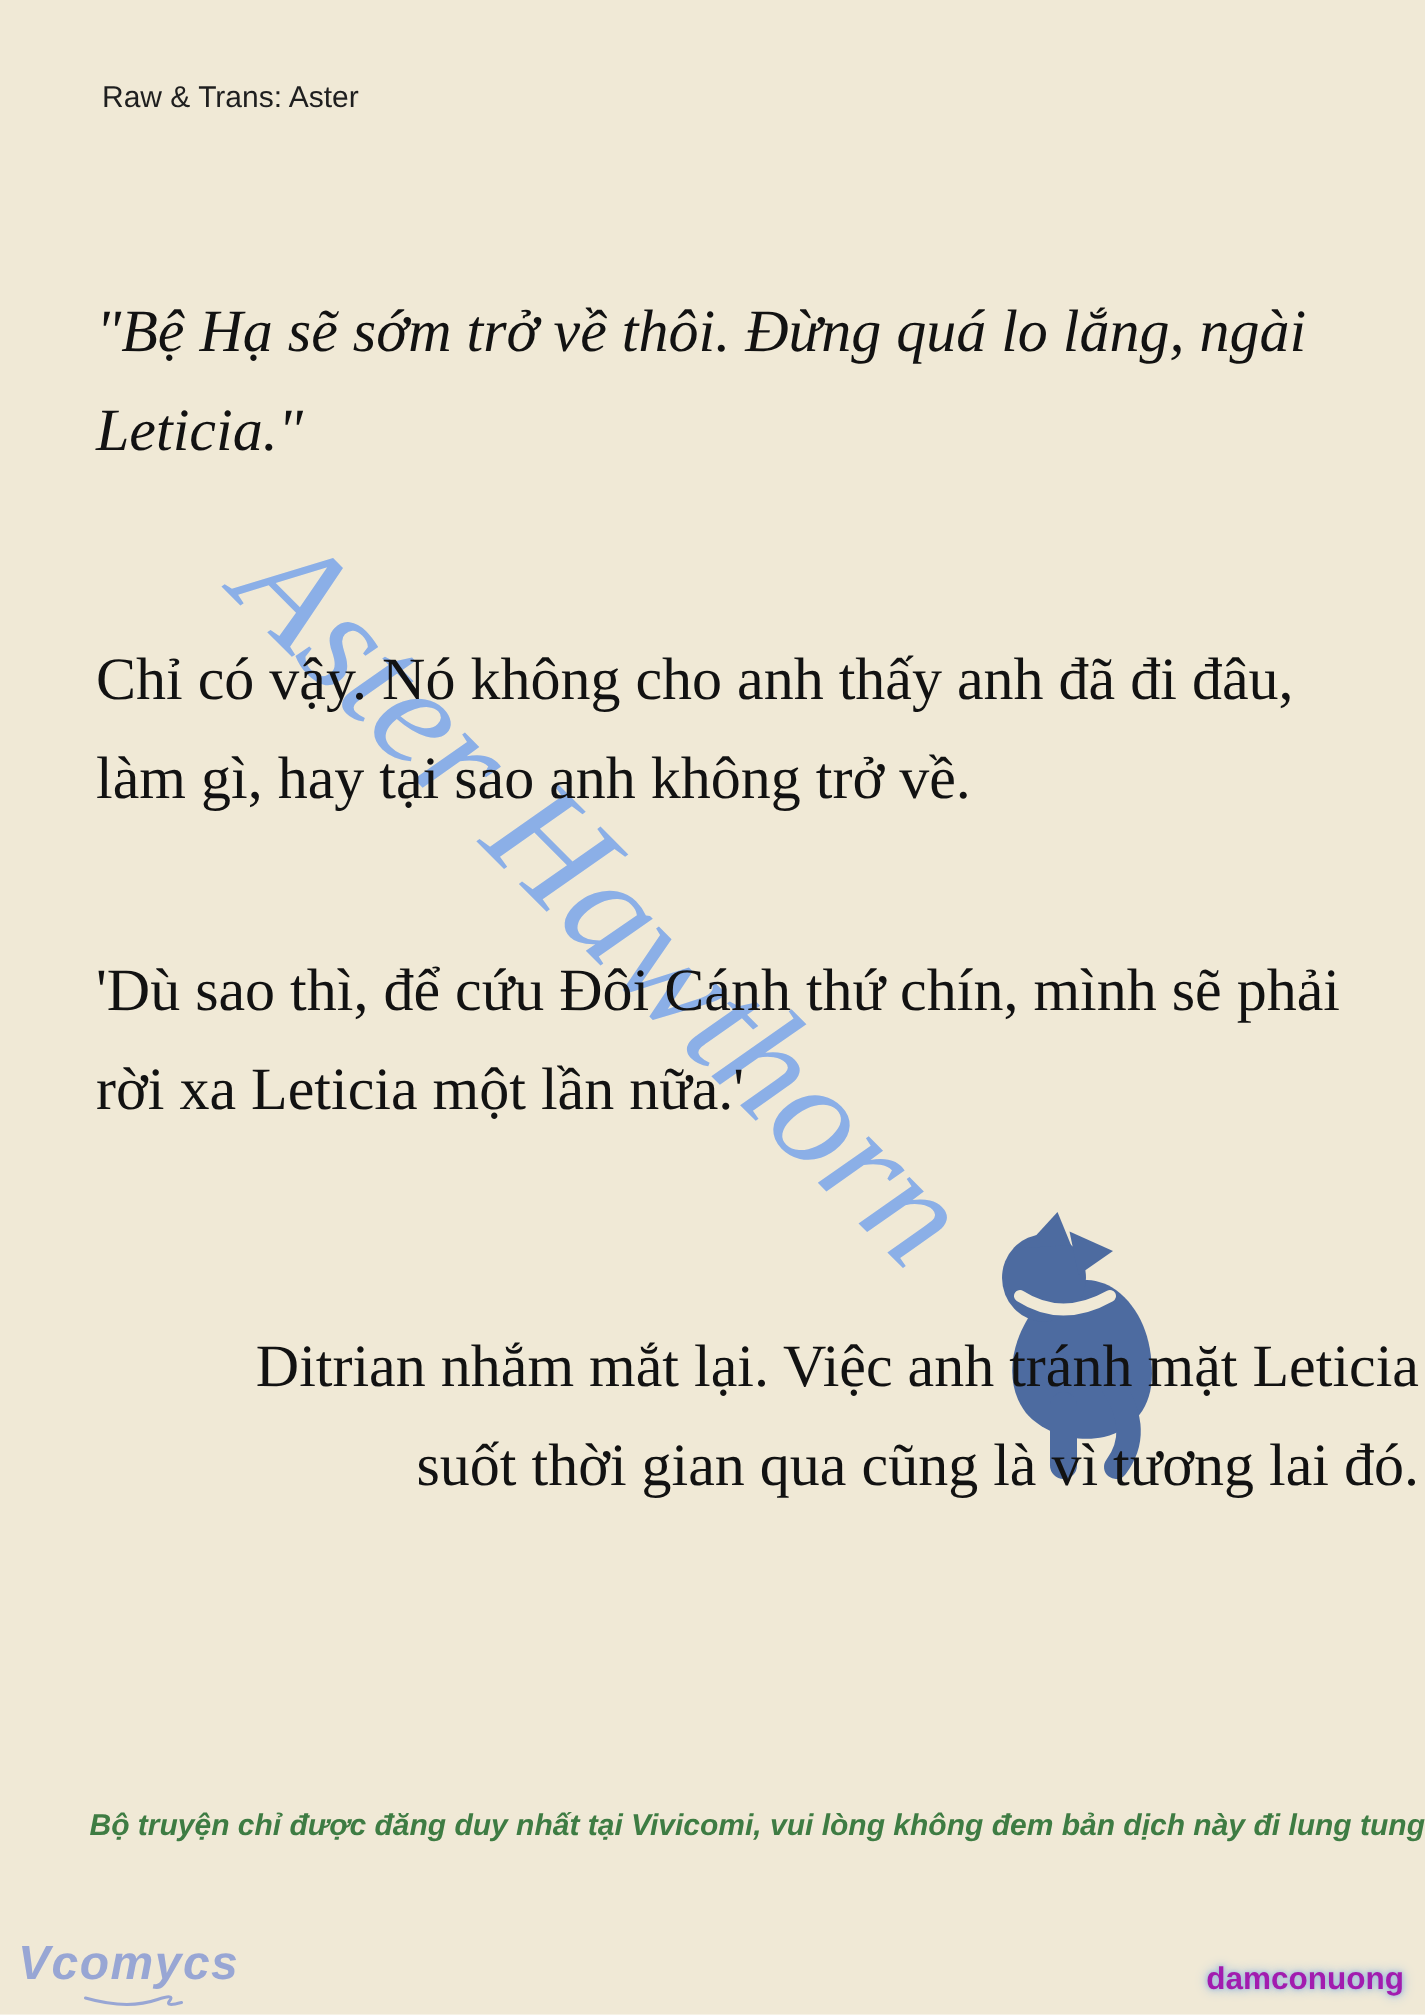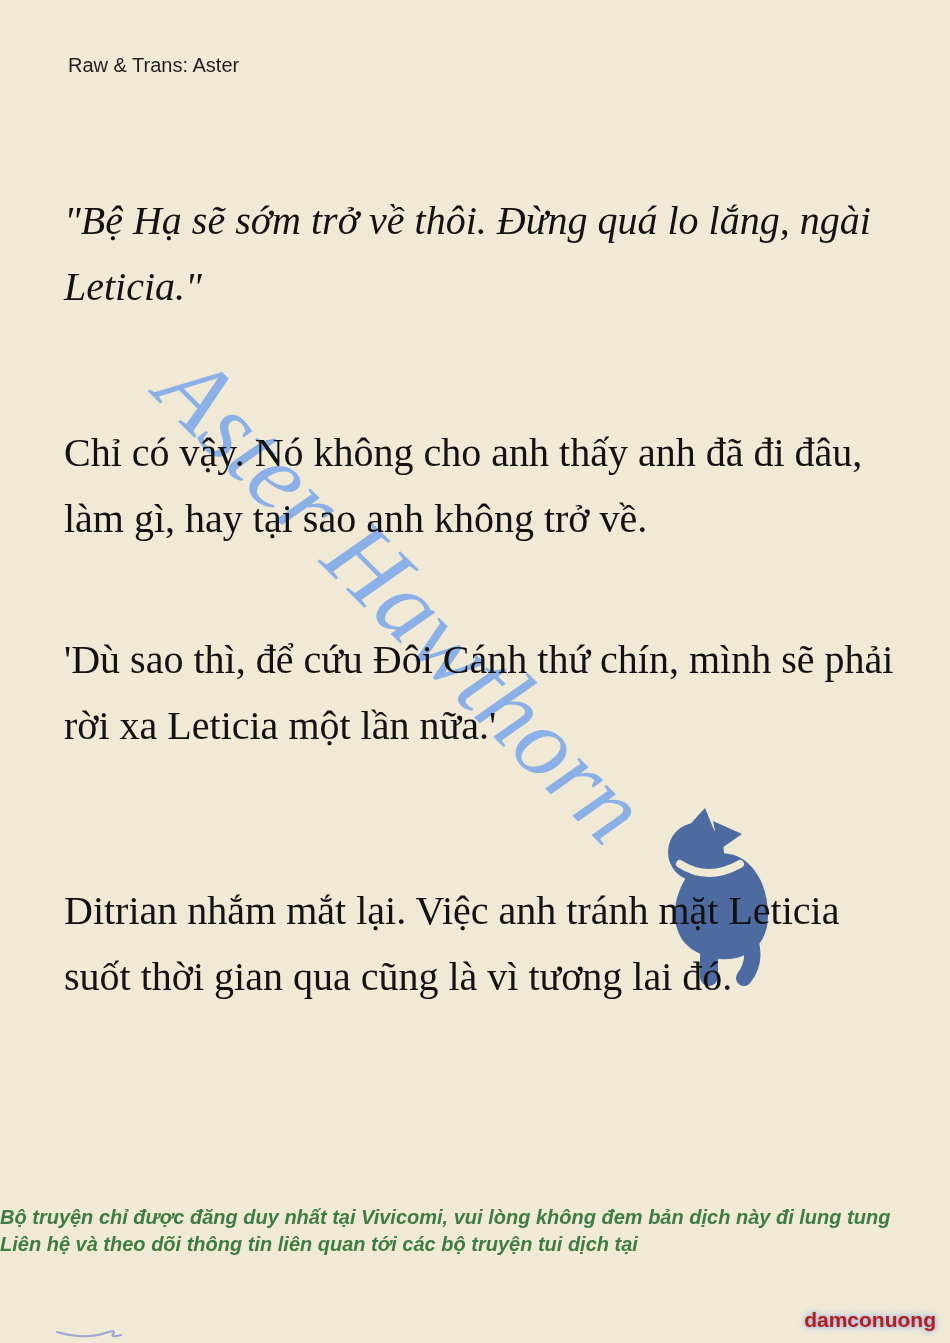--- a/index.html
+++ b/index.html
@@ -48,28 +48,28 @@
     font-size: 40px;
     line-height: 66px;
     color: #121212;
     white-space: pre-line;
     z-index: 3;
   }
   .para.italic { font-style: italic; }
   .p1 { top: 188px; }
   .p2 { top: 420px; }
   .p3 { top: 627px; }
-  .p4 { top: 878px; }
+  .p4 { top: 878px; text-align: right; }
   .p5 { top: 1110px; }
   .footer-note {
     position: absolute;
     left: 0;
     top: 1204px;
     width: 950px;
-    text-align: left;
+    text-align: right;
     font-family: "Liberation Sans", "DejaVu Sans", sans-serif;
     font-weight: bold;
     font-style: italic;
     font-size: 20px;
     line-height: 27px;
     color: #3E7C43;
     z-index: 3;
   }
   .vcomycs-logo {
     position: absolute;
@@ -89,21 +89,21 @@
     top: 1326px;
     z-index: 3;
   }
   .translator-credit {
     position: absolute;
     right: 14px;
     top: 1308px;
     font-family: "Liberation Sans", "DejaVu Sans", sans-serif;
     font-weight: bold;
     font-size: 21px;
-    color: #b91c1c;
+    color: #a21caf;
     text-shadow: 0 0 3px #9FB8D8, 0 0 6px #A9C2DC, 0 0 9px #B4CADF;
     z-index: 3;
   }
 </style>
 </head>
 <body>
 
 <div class="page">
 
   <div class="header-credit">Raw &amp; Trans: Aster</div>
@@ -142,23 +142,23 @@
 
   <div class="para p3">'Dù sao thì, để cứu Đôi Cánh thứ chín, mình sẽ phải
 rời xa Leticia một lần nữa.'</div>
 
   <div class="para p4">Ditrian nhắm mắt lại. Việc anh tránh mặt Leticia
 suốt thời gian qua cũng là vì tương lai đó.</div>
 
 
   <div class="footer-note">
     <div>Bộ truyện chỉ được đăng duy nhất tại Vivicomi, vui lòng không đem bản dịch này đi lung tung</div>
-    <div>Liên hệ và theo dõi thông tin liên quan tới các bộ truyện tui dịch tại</div>
   </div>
 
+  <div class="vcomycs-logo">Vcomycs</div>
 
   <svg class="logo-flourish" width="80" height="14" viewBox="0 0 80 14" xmlns="http://www.w3.org/2000/svg">
     <path d="M 2,6 Q 30,14 50,7 Q 62,3 58,8 Q 55,12 66,9" fill="none" stroke="#98A6D4" stroke-width="2" stroke-linecap="round"></path>
   </svg>
 
   <div class="translator-credit">damconuong</div>
 
 </div>
 
 </body></html>

